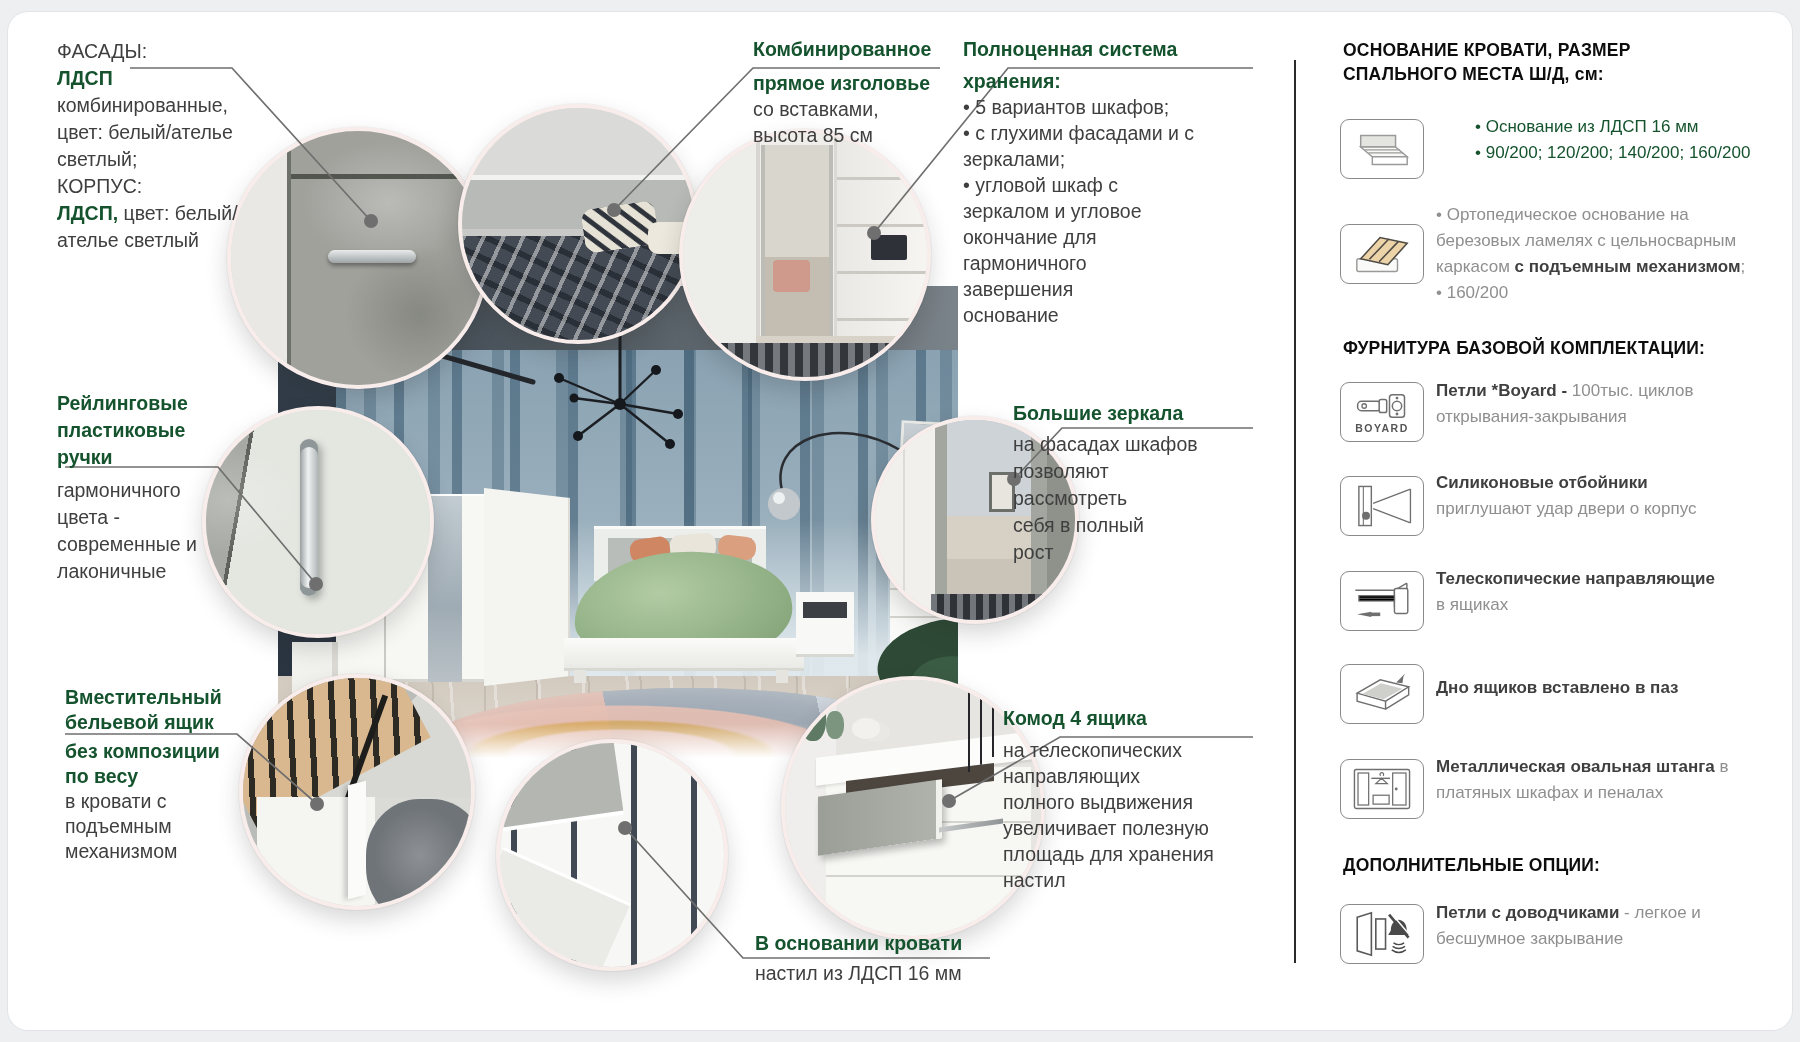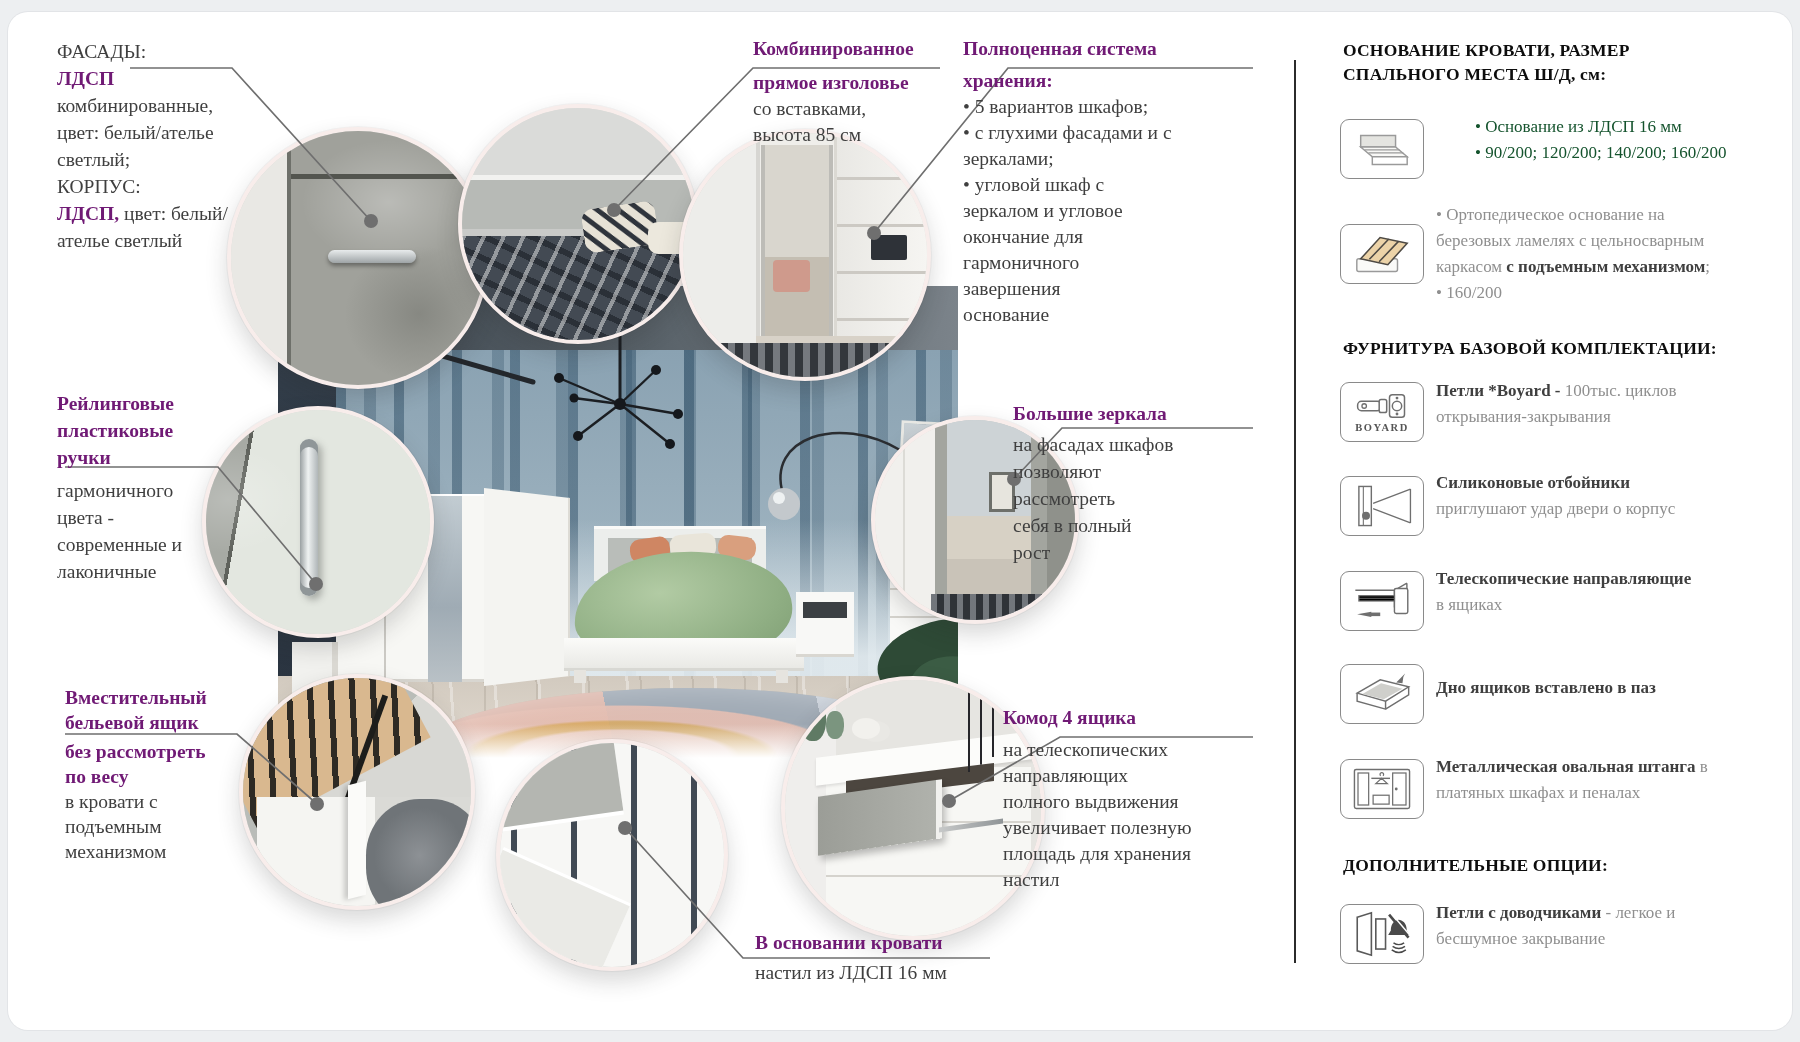--- a/index.html
+++ b/index.html
@@ -1,17 +1,17 @@
 <!DOCTYPE html>
 <html><head>
 <meta charset="utf-8">
 <style>
   html,body{margin:0;padding:0;background:#edeff1;}
   .stage{position:relative;width:1800px;height:1042px;background:#edeff1;
-    font-family:Liberation Serif, serif;overflow:hidden;}
+    font-family:Liberation Sans, sans-serif;overflow:hidden;}
   .card{position:absolute;left:8px;top:12px;right:8px;bottom:12px;background:#fff;
     border-radius:20px;box-shadow:0 0 0 1px #e2e4e7;}
   
   .photo{position:absolute;left:278px;top:286px;width:680px;height:472px;overflow:hidden;z-index:1;background:#c9d4da;}
   .photo>div{position:absolute;}
   .ceil{left:0;top:0;width:100%;height:64px;background:linear-gradient(90deg,#39424b,#596269 55%,#7b838a);}
   .mural{left:0;top:64px;width:100%;height:326px;background:
     linear-gradient(180deg,rgba(255,255,255,0) 52%,rgba(228,236,240,.92) 94%),
     repeating-linear-gradient(90deg,rgba(46,78,102,.50) 0 10px,rgba(46,78,102,0) 10px 58px),
     repeating-linear-gradient(90deg,rgba(64,94,116,.38) 22px 34px,rgba(64,94,116,0) 34px 86px),
@@ -129,21 +129,21 @@
   #c8 .v2{left:16%;top:12%;width:7%;height:11%;background:#7b957f;border-radius:45%;}
   #c8 .wb{left:26%;top:15%;width:11%;height:8%;background:#f2f1ed;border-radius:50%;box-shadow:10px 3px 0 #e9e8e4;}
   #c8 .cords{right:12%;top:0;width:18%;height:36%;background:
     linear-gradient(#26262a,#26262a) 4px 0/2px 100% no-repeat,
     linear-gradient(#26262a,#26262a) 16px 0/2px 92% no-repeat,
     linear-gradient(#26262a,#26262a) 28px 0/2px 84% no-repeat;}
   
   .lines{position:absolute;left:0;top:0;z-index:3;}
   
   .ann{position:absolute;z-index:4;font-size:19.5px;line-height:27px;color:#3f3f3f;}
-  .ann .b{font-weight:700;color:#701a75;}
+  .ann .b{font-weight:700;color:#14532d;}
   .ra{text-align:left;}
   .mt6{margin-top:6px;} .mt8{margin-top:8px;} .mt4{margin-top:4px;}
   .lh26{line-height:26px;} .lh25{line-height:25px;margin-left:8px;}
   
   .divider{position:absolute;left:1294px;top:60px;width:2px;height:903px;background:#2b2b2b;z-index:4;}
   .sbt{position:absolute;left:1343px;z-index:4;font-size:17.5px;font-weight:700;color:#0d0d0d;
     line-height:24px;letter-spacing:.2px;}
   .ibox{position:absolute;left:1340px;width:82px;height:58px;border:1.5px solid #8a8a8a;border-radius:9px;
     background:#fff;z-index:4;display:flex;flex-direction:column;align-items:center;justify-content:center;}
   .ibox .brand{font-size:10.5px;font-weight:700;color:#555;letter-spacing:1.5px;margin-top:1px;}
@@ -336,21 +336,21 @@
     <div class="mt4">на фасадах шкафов</div>
     <div>позволяют</div>
     <div>рассмотреть</div>
     <div>себя в полный</div>
     <div>рост</div>
   </div>
 
   <div class="ann lh25" style="left:57px;top:685px;">
     <div class="b">Вместительный</div>
     <div class="b">бельевой ящик</div>
-    <div class="b mt4">без рассмотреть</div>
+    <div class="b mt4">без композиции</div>
     <div class="b">по весу</div>
     <div>в кровати с</div>
     <div>подъемным</div>
     <div>механизмом</div>
   </div>
 
   <div class="ann ra lh26" style="right:547px;top:705px;width:250px;">
     <div class="b">Комод 4 ящика</div>
     <div class="mt6">на телескопических</div>
     <div>направляющих</div>

